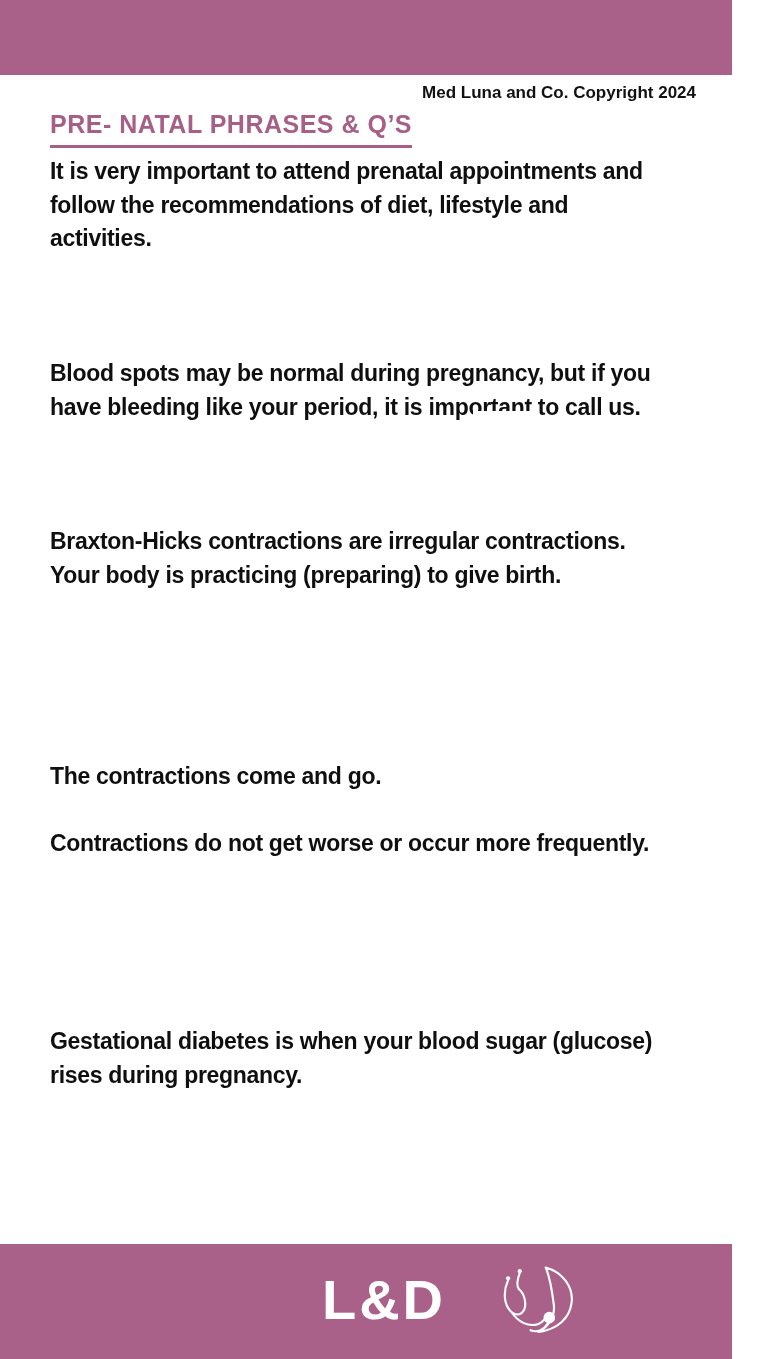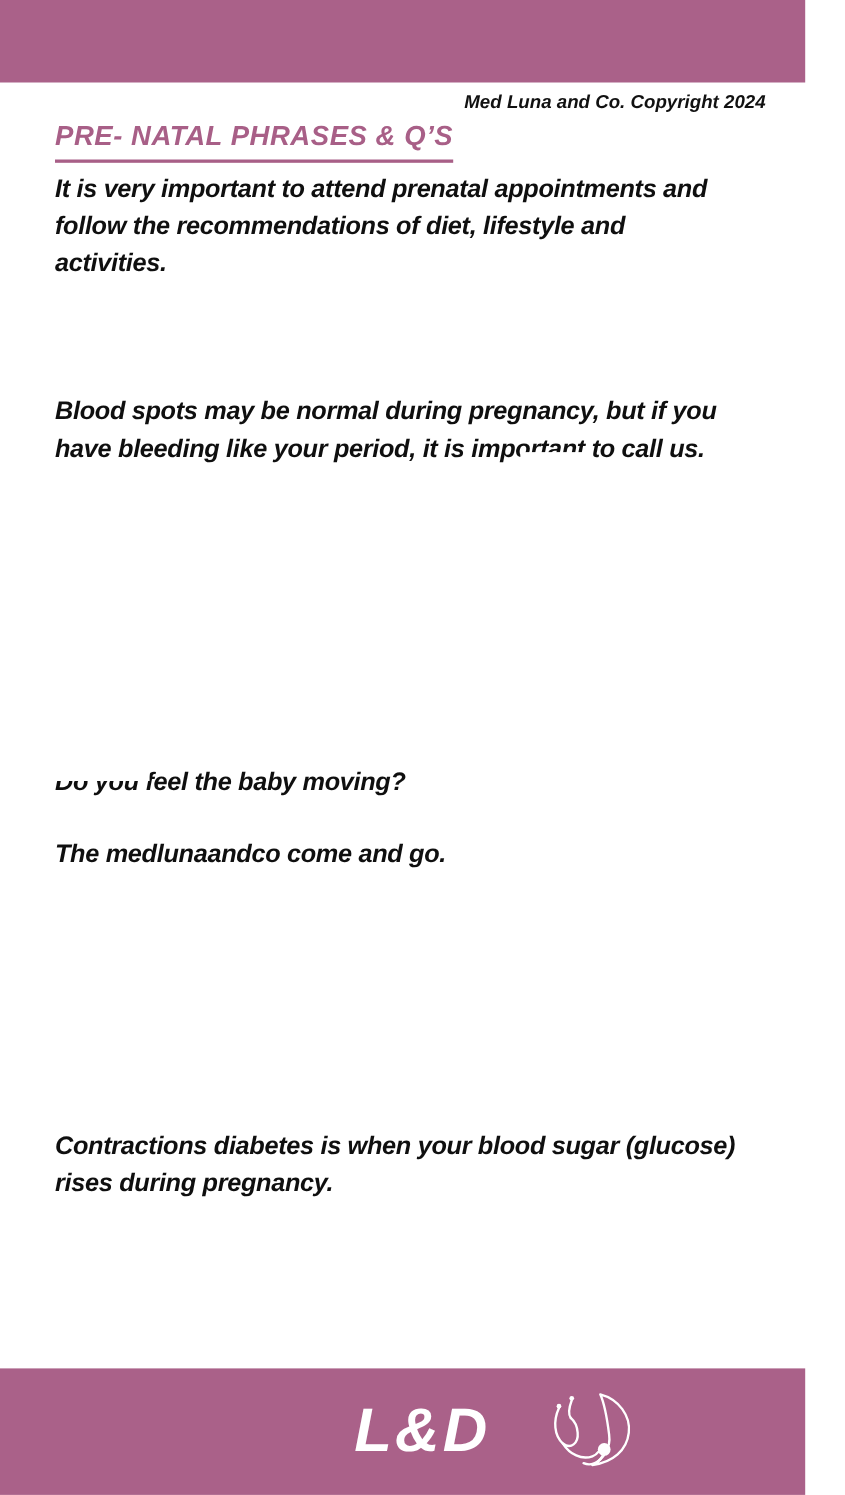--- a/index.html
+++ b/index.html
@@ -7,21 +7,20 @@
     padding: 0;
     background: #ffffff;
     font-family: "Liberation Sans", "DejaVu Sans", sans-serif;
   }
   .page {
     position: relative;
     width: 732px;
     height: 1359px;
     background: #ffffff;
     overflow: hidden;
-    font-style: italic;
   }
   .top-bar {
     position: absolute;
     left: 0; top: 0;
     width: 768px; height: 75px;
     background: #aa6189;
   }
   .copyright-block {
     position: absolute;
     top: 84px;
@@ -111,23 +110,25 @@
     <div class="line1">Med Luna and Co. Copyright 2024</div>
   </div>
 
   <div class="page-title" style="color: rgb(168, 95, 135);">PRE- NATAL PHRASES &amp; Q’S</div>
 
   <p class="para p2">Blood spots may be normal during pregnancy, but if you
 have bleeding like your period, it is important to call us.</p>
   <p class="para p1">It is very important to attend prenatal appointments and
 follow the recommendations of diet, lifestyle and
 activities.</p>
-  <p class="para p4">Do you feel the baby moving?</p>
-  <p class="para p5">The medlunaandco come and go.</p>
-  <p class="para p8">Contractions diabetes is when your blood sugar (glucose)
+  <p class="para p3">Braxton-Hicks contractions are irregular contractions.
+Your body is practicing (preparing) to give birth.</p>
+  <p class="para p5">The contractions come and go.</p>
+  <p class="para p6">Contractions do not get worse or occur more frequently.</p>
+  <p class="para p8">Gestational diabetes is when your blood sugar (glucose)
 rises during pregnancy.</p>
 
   <div class="clip-artifact artifact-1"></div>
   <div class="clip-artifact artifact-2"></div>
 
   <div class="footer-bar" style="background-color: rgb(170, 97, 137);"></div>
 
   <div class="footer-logo-text" style="color: rgb(255, 255, 255);">L&amp;D</div>
 
   <div class="footer-icon">

